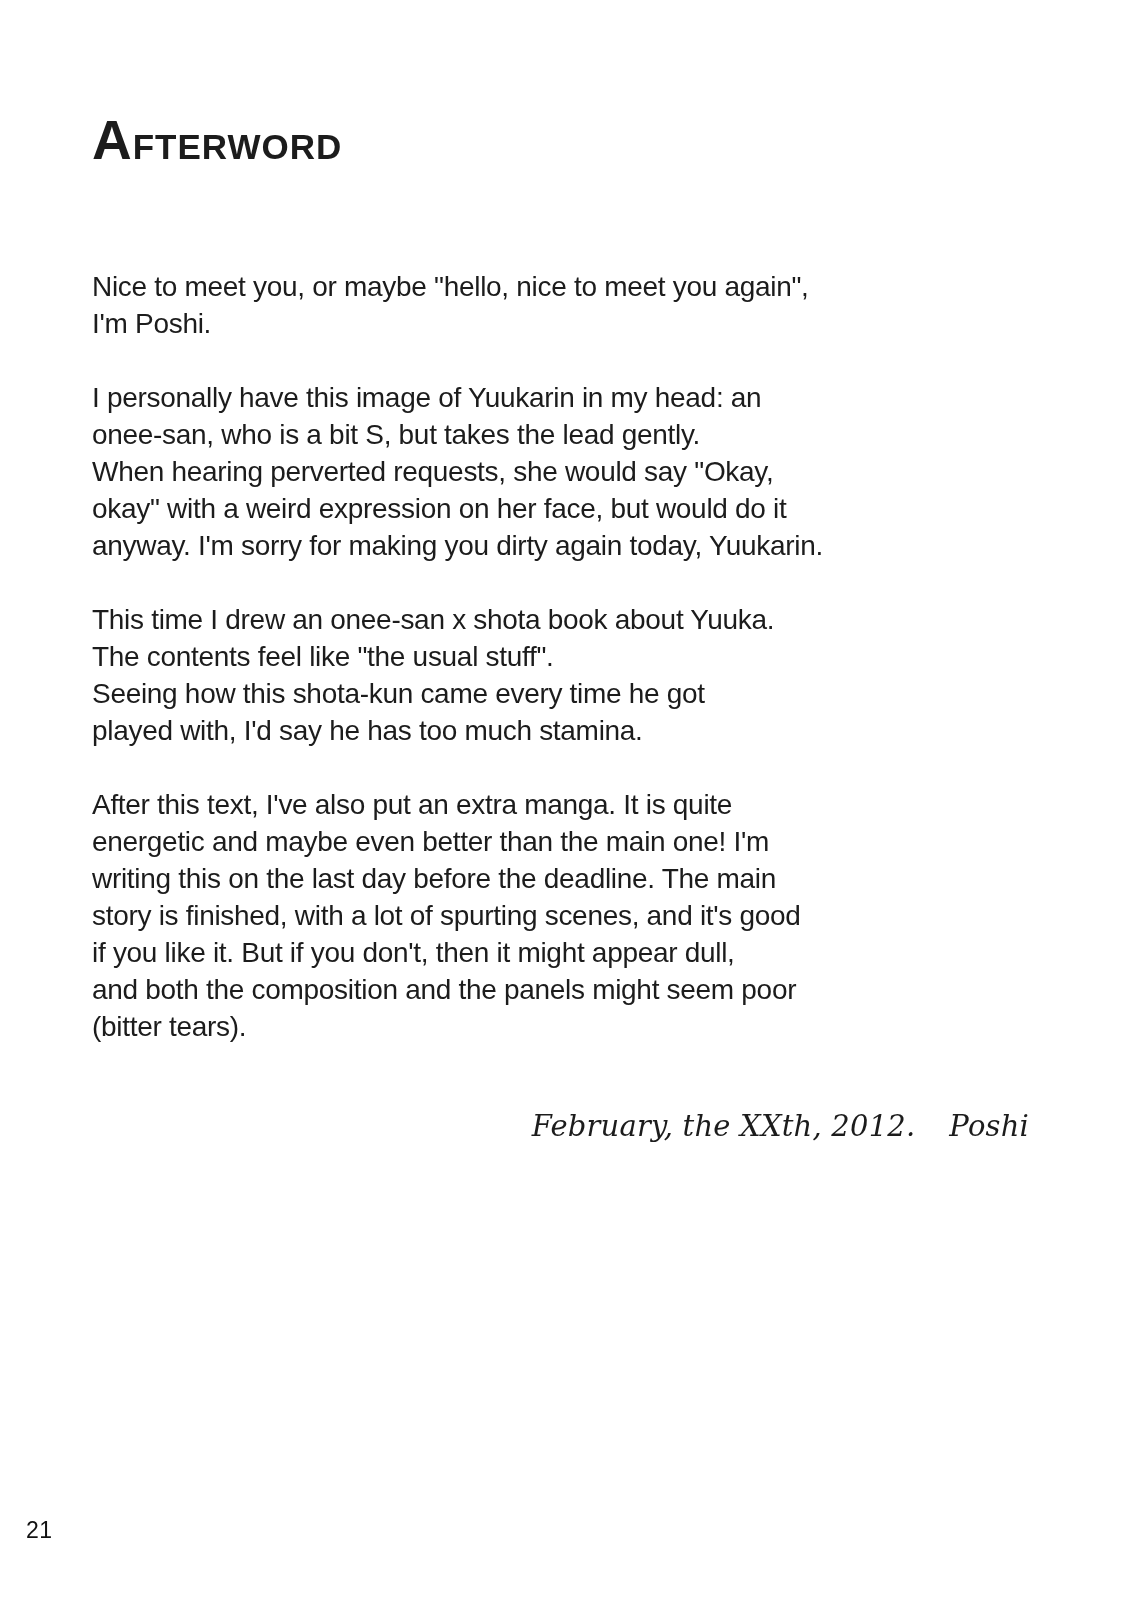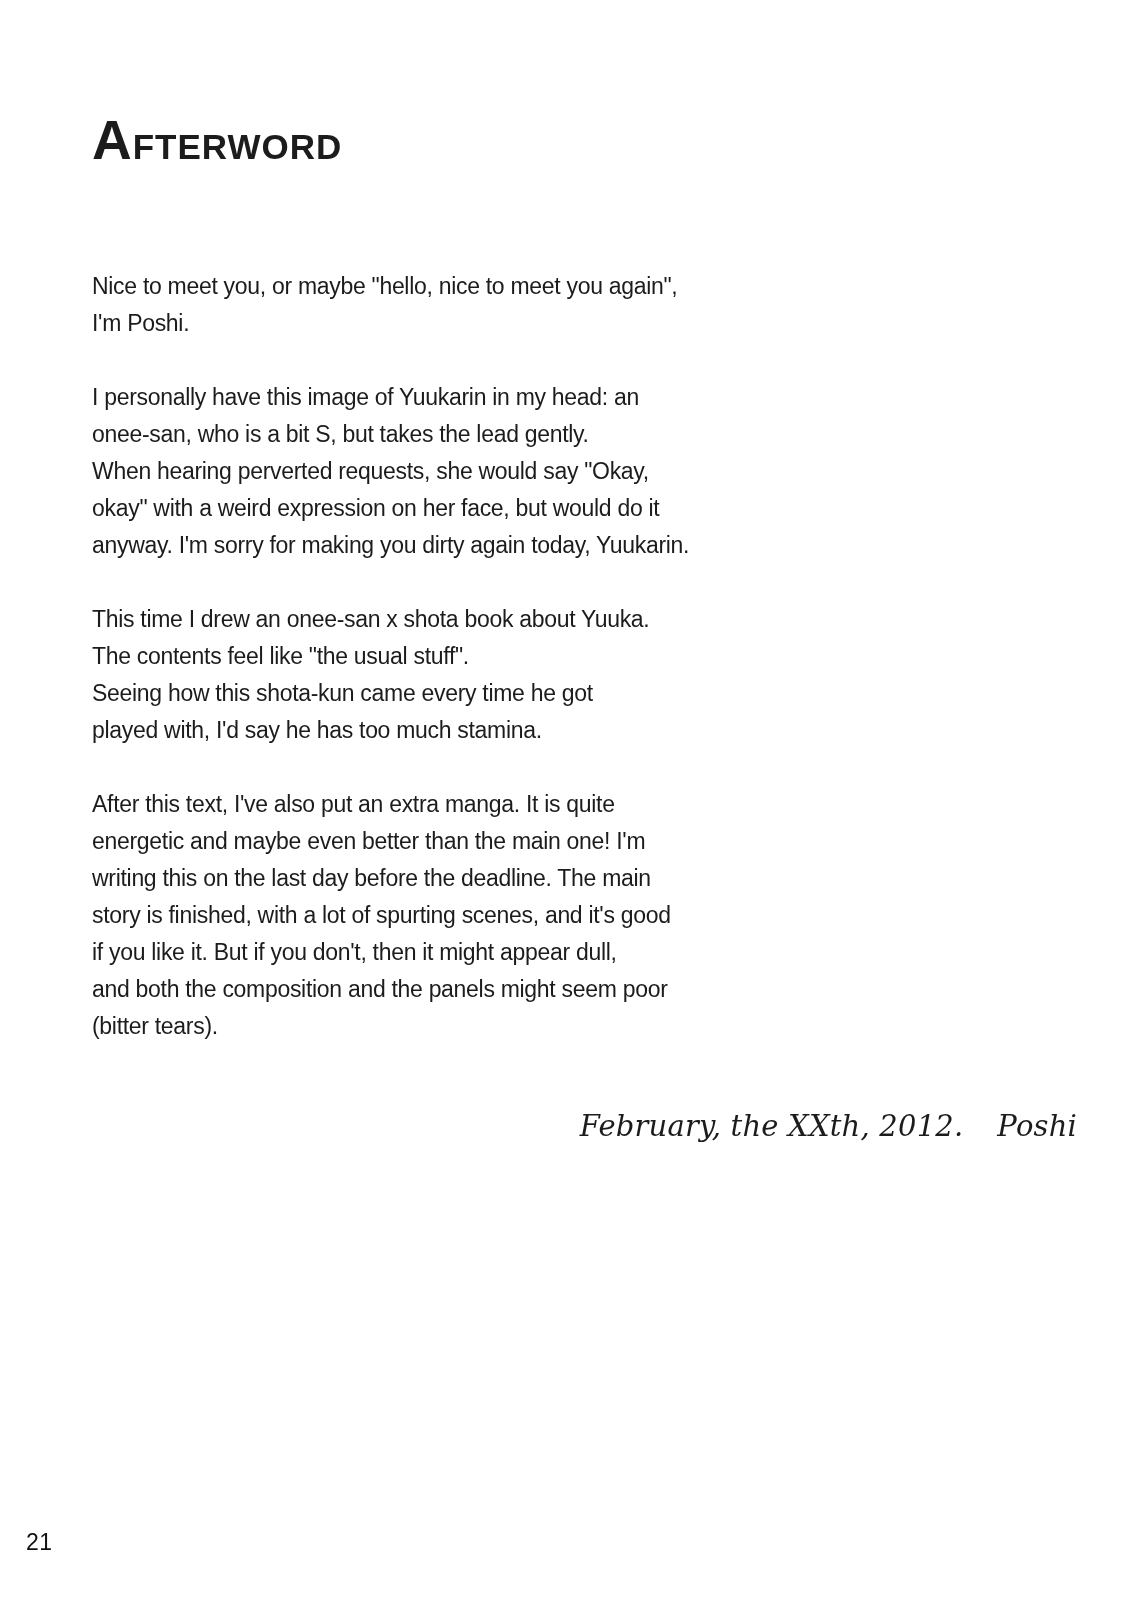--- a/index.html
+++ b/index.html
@@ -13,21 +13,21 @@
     position: relative;
     width: 1129px;
     height: 1600px;
     margin: 0 auto;
     background: #ffffff;
     color: #1c1c1c;
     overflow: hidden;
   }
 
   .content {
-    padding: 112px 52px 0 92px;
+    padding: 112px 100px 0 92px;
   }
 
   
   .title {
     font-weight: 600;
     letter-spacing: 1px;
     line-height: 56px;
     white-space: nowrap;
   }
   .title .initial {
@@ -35,21 +35,21 @@
   }
   .title .rest {
     font-size: 35px;
   }
 
   .body-text {
     margin-top: 92px;
   }
 
   .para {
-    font-size: 23px;
+    font-size: 28px;
     line-height: 37px;
     white-space: pre-line;
     margin-bottom: 37px;
     letter-spacing: -0.3px;
   }
 
   .signature {
     margin-top: 64px;
     text-align: right;
     font-family: "DejaVu Serif", serif;
@@ -58,21 +58,21 @@
     letter-spacing: 0.2px;
   }
   .signature .sig-name {
     display: inline-block;
     margin-left: 34px;
   }
 
   .page-number {
     position: absolute;
     left: 26px;
-    bottom: 44px;
+    bottom: 56px;
     font-size: 23px;
     color: #111111;
     letter-spacing: 0.5px;
   }
 </style>
 </head>
 <body>
 
 <div class="page">
   <div class="content">

